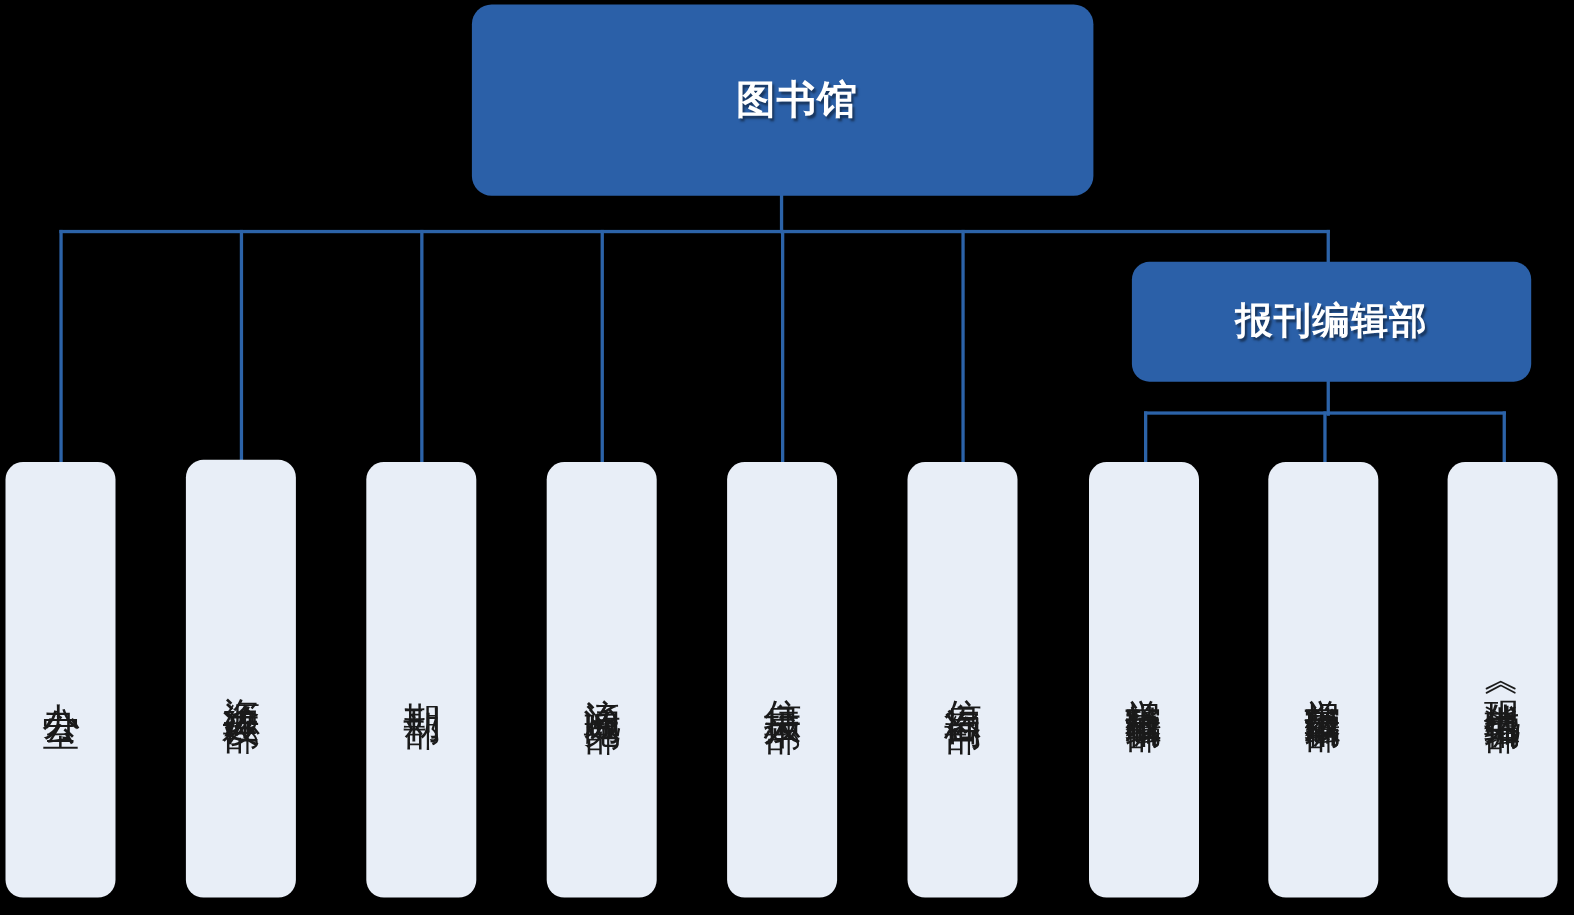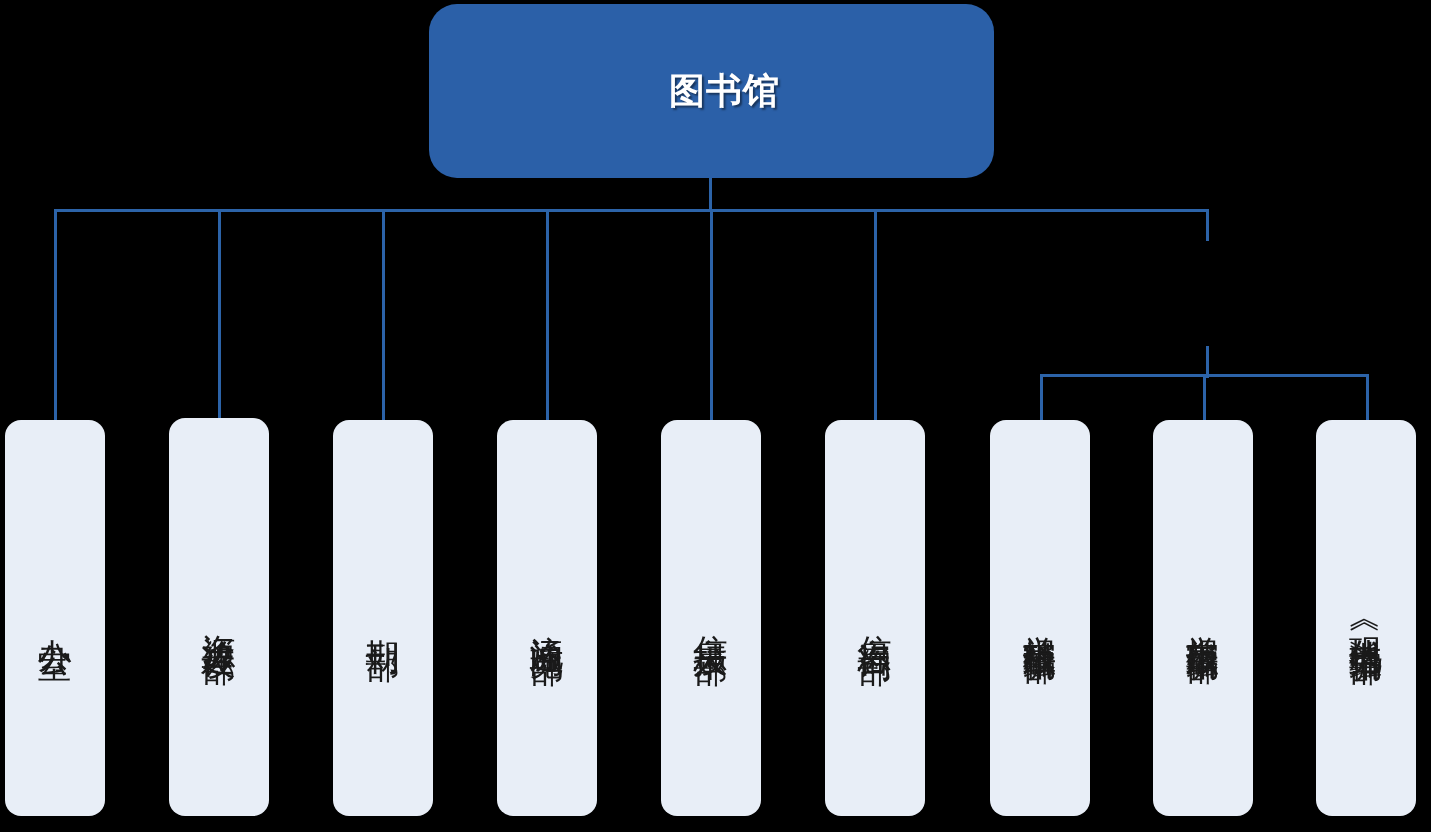--- a/index.html
+++ b/index.html
@@ -31,21 +31,21 @@
     position: absolute;
     box-sizing: border-box;
     display: flex;
     align-items: center;
     justify-content: center;
     border-radius: 14px;
   }
 
   .node.root {
     background: #2B60A8;
-    border-radius: 28px;
+    border-radius: 18px;
     padding-left: 26px;
   }
   .node.branch {
     background: #2B60A8;
     border-radius: 16px;
   }
   .node.leaf {
     background: #E8EEF7;
     border-radius: 16px;
   }
@@ -106,20 +106,23 @@
   <div class="line h" style="left:1040px; top:374px; width:329px;"></div>
 
   <div class="line v" style="left:1040px; top:374px; height:47px;"></div>
   <div class="line v" style="left:1203px; top:374px; height:47px;"></div>
   <div class="line v" style="left:1366px; top:374px; height:47px;"></div>
 
   <div class="node root" style="left:429px; top:4px; width:565px; height:174px;">
     <span class="node-label">图书馆</span>
   </div>
 
+  <div class="node branch" style="left:1029px; top:238px; width:363px; height:109px;">
+    <span class="node-label">报刊编辑部</span>
+  </div>
 
   <div class="node leaf" style="left:5px; top:420px; width:100px; height:396px;">
     <span class="node-label">办公室</span>
   </div>
 
   <div class="node leaf" style="left:169px; top:418px; width:100px; height:398px;">
     <span class="node-label">资源建设部</span>
   </div>
 
   <div class="node leaf" style="left:333px; top:420px; width:100px; height:396px;">

